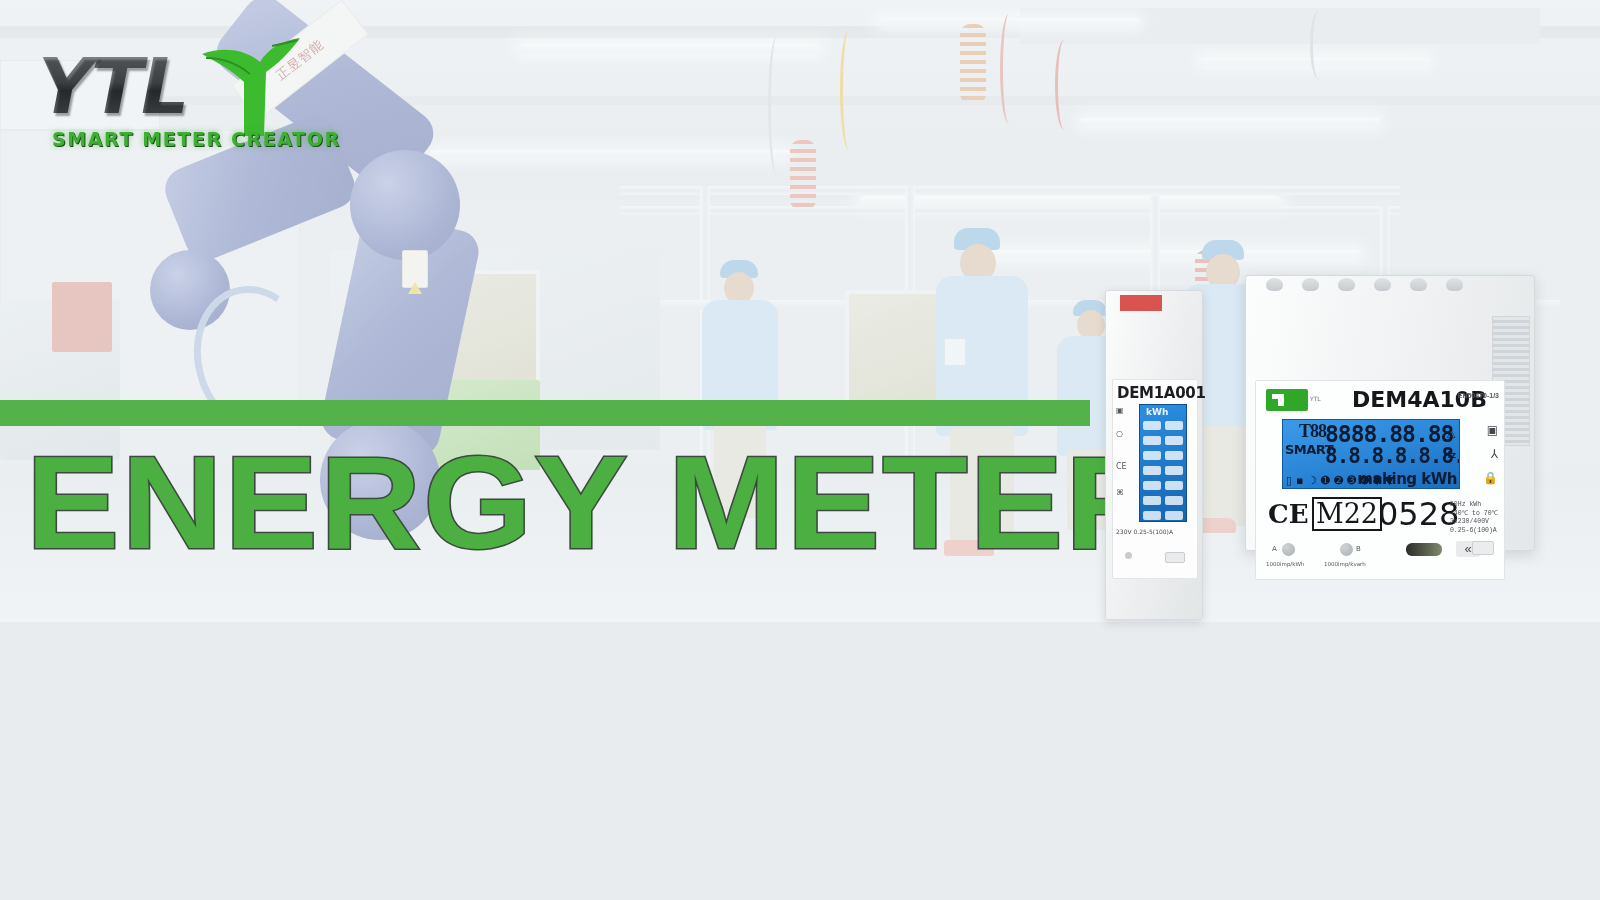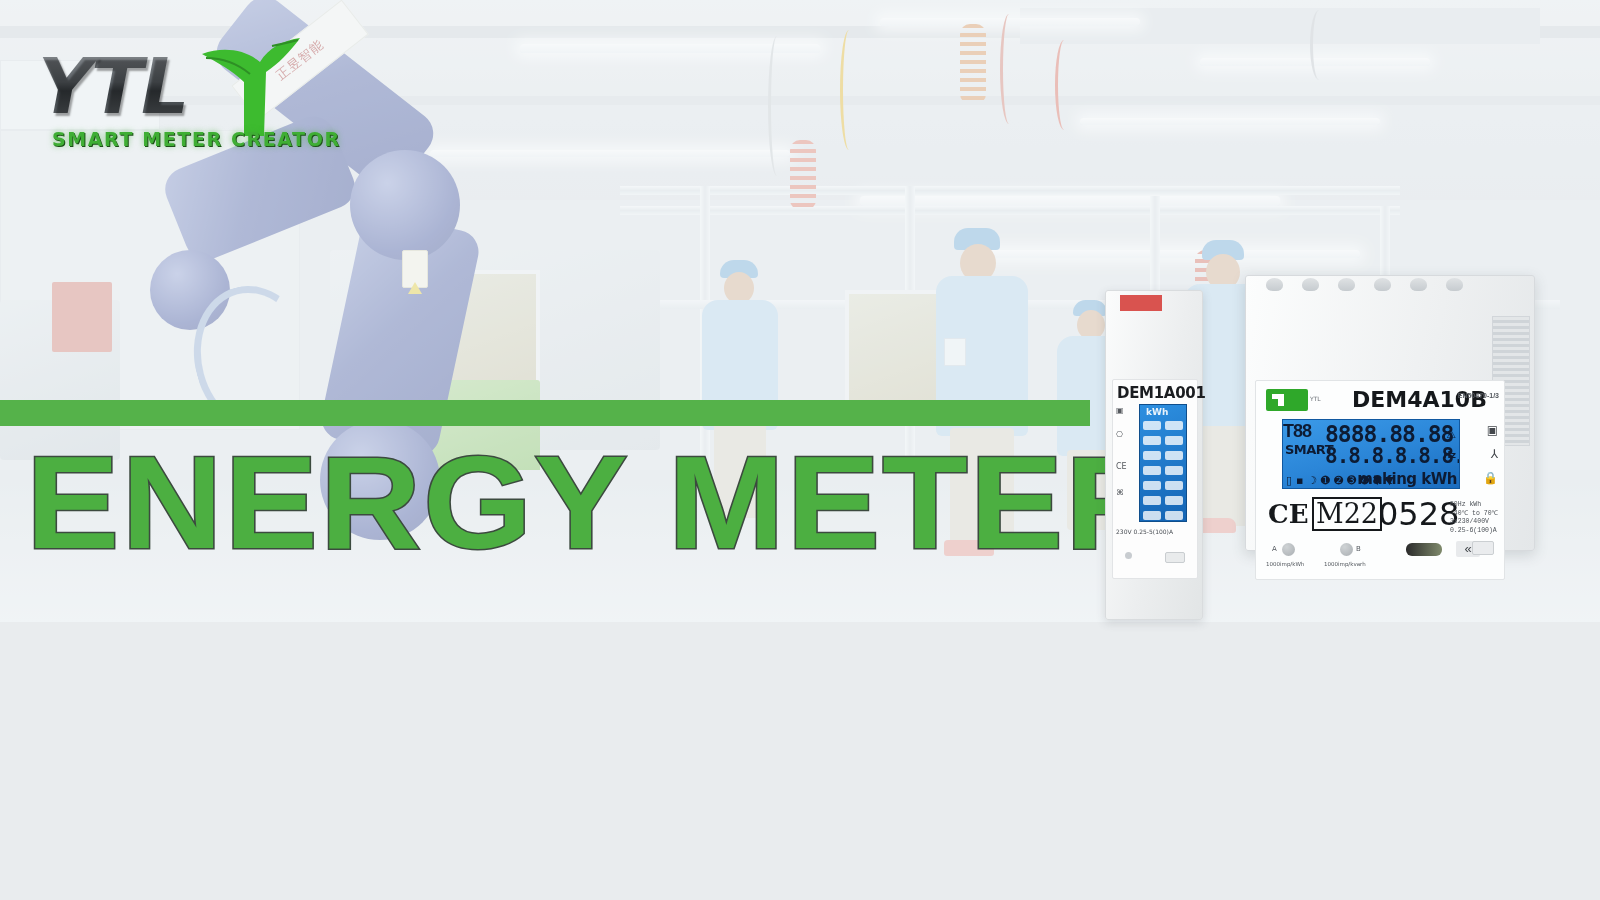--- a/index.html
+++ b/index.html
@@ -140,22 +140,22 @@
               background:#2fa82a; border-radius:2px; }
   .m4-brandtxt { position:absolute; left:54px; top:14px; font-size:6px; color:#6d7278;
                  font-family:"DejaVu Sans", sans-serif; }
   .m4-model { position:absolute; left:96px; top:6px; font-size:22px; font-weight:700;
               color:#15181b; letter-spacing:0px; font-family:"DejaVu Sans", sans-serif; }
   .m4-std { position:absolute; right:5px; top:11px; font-size:7px; font-weight:700;
             color:#53585e; font-family:Liberation Sans, sans-serif; }
   .m4-lcd { position:absolute; left:26px; top:38px; width:178px; height:70px;
             background:linear-gradient(165deg,#3b9ae8 0%,#2b86d8 50%,#1a6cbe 100%);
             border:1px solid #1158a0; overflow:hidden; }
-  .lcd-t { position:absolute; left:0; top:1px; font-size:18px; font-weight:700; color:#0d1b33;
-           font-family:Liberation Sans, sans-serif; letter-spacing:-1px; }
+  .lcd-t { position:absolute; left:16px; top:1px; font-size:18px; font-weight:700; color:#0d1b33;
+           font-family:Liberation Serif, serif; letter-spacing:-1px; }
   .lcd-prev { position:absolute; left:2px; top:22px; font-size:13px; font-weight:700; color:#0d1b33;
               font-family:"DejaVu Sans", sans-serif; letter-spacing:-0.5px; }
   .lcd-row1 { position:absolute; left:42px; top:1px; font-size:23px; font-weight:700; color:#0d1b33;
               font-family:"DejaVu Sans Mono", monospace; letter-spacing:-1px; white-space:nowrap; }
   .lcd-row2 { position:absolute; left:42px; top:24px; font-size:21px; font-weight:700; color:#0d1b33;
               font-family:"DejaVu Sans Mono", monospace; letter-spacing:-1px; white-space:nowrap; }
   .lcd-hz { position:absolute; right:3px; top:30px; font-size:9px; font-weight:700; color:#0d1b33;
             font-family:"DejaVu Sans", sans-serif; }
   .lcd-warn { position:absolute; right:3px; top:8px; font-size:11px; color:#0d1b33; }
   .lcd-bot { position:absolute; left:3px; bottom:1px; font-size:11px; font-weight:700; color:#0d1b33;

